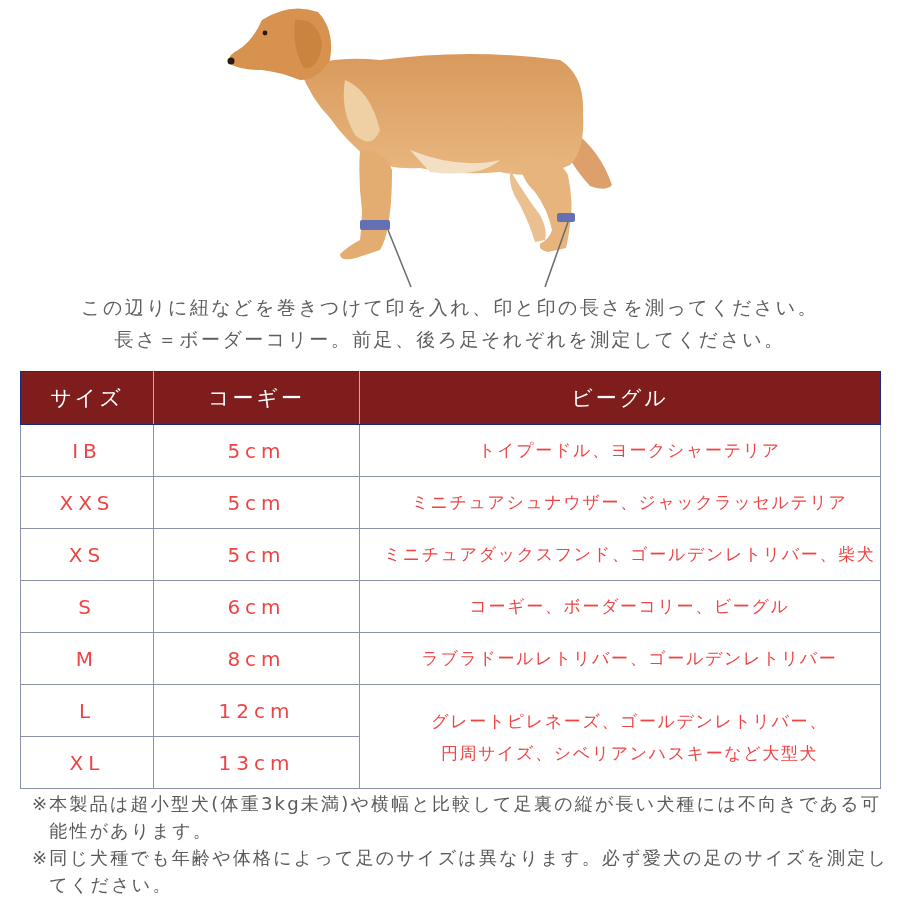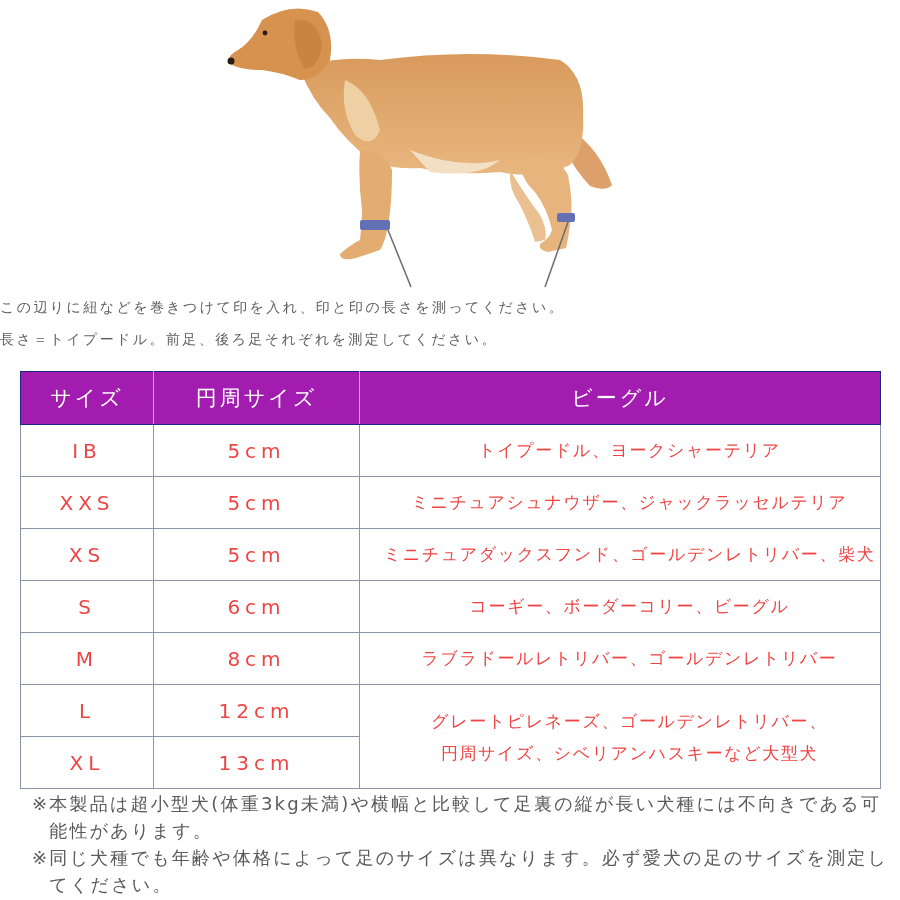--- a/index.html
+++ b/index.html
@@ -3,27 +3,27 @@
   <meta charset="utf-8">
   <style>
     html, body { margin:0; padding:0; background:#ffffff; }
     body { width:900px; height:900px; position:relative; overflow:hidden;
       font-family:"DejaVu Sans","Liberation Sans",sans-serif; color:#5a5a5a; }
 
     
     .dog-area { position:absolute; left:0; top:0; width:900px; height:290px; }
     .dog-area svg { position:absolute; left:0; top:0; }
 
-    .instructions { position:absolute; left:0; top:291px; width:900px; text-align:left;
-      font-size:14px; letter-spacing:2.4px; color:#5e5e5e; line-height:32px; }
+    .instructions { position:absolute; left:0; top:291px; width:900px; text-align:center;
+      font-size:19px; letter-spacing:2.4px; color:#5e5e5e; line-height:32px; }
     .instructions div { white-space:nowrap; }
 
     table.size-table { position:absolute; left:20px; top:371px; width:860px;
       border-collapse:collapse; table-layout:fixed; }
-    .size-table th { background:#a21caf; color:#ffffff; font-weight:normal;
+    .size-table th { background:#7f1d1d; color:#ffffff; font-weight:normal;
       font-size:21px; height:50px; letter-spacing:3px; border:1px solid #1a2a80;
       border-right:1px solid #a8b0d0; }
     .size-table th:last-child { border-right:1px solid #1a2a80; }
     .size-table td { border:1px solid #8a93a8; height:49px; font-size:20px;
       color:#ef4444; }
     .size-table td.c-size, .size-table td.c-circ { text-align:center; letter-spacing:5px; }
     .size-table td.c-breed { text-align:center; padding-left:20px; font-size:17px;
       letter-spacing:1.6px; white-space:nowrap; }
     .size-table td.c-breed.multi { line-height:32px; }
     col.w1 { width:133px; } col.w2 { width:206px; } col.w3 { width:521px; }
@@ -69,33 +69,33 @@
     <rect x="360" y="220" width="30" height="10" rx="2" fill="#6470b4"></rect>
     <rect x="557" y="213" width="18" height="9" rx="2" fill="#6470b4"></rect>
 
     <line x1="388" y1="230" x2="411" y2="287" stroke="#6b6b6b" stroke-width="1.5"></line>
     <line x1="568" y1="222" x2="545" y2="287" stroke="#6b6b6b" stroke-width="1.5"></line>
   </svg>
 </div>
 
 <div class="instructions">
   <div>この辺りに紐などを巻きつけて印を入れ、印と印の長さを測ってください。</div>
-  <div>長さ＝トイプードル。前足、後ろ足それぞれを測定してください。</div>
+  <div>長さ＝ボーダーコリー。前足、後ろ足それぞれを測定してください。</div>
 </div>
 
 <table class="size-table">
   <colgroup>
       <col class="w1">
       <col class="w2">
       <col class="w3">
     </colgroup>
   <thead>
     <tr>
       <th>サイズ</th>
-      <th>円周サイズ</th>
+      <th>コーギー</th>
       <th>ビーグル</th>
     </tr>
   </thead>
   <tbody>
     <tr>
       <td class="c-size">IB</td>
       <td class="c-circ">5cm</td>
       <td class="c-breed">トイプードル、ヨークシャーテリア</td>
     </tr>
     <tr>

